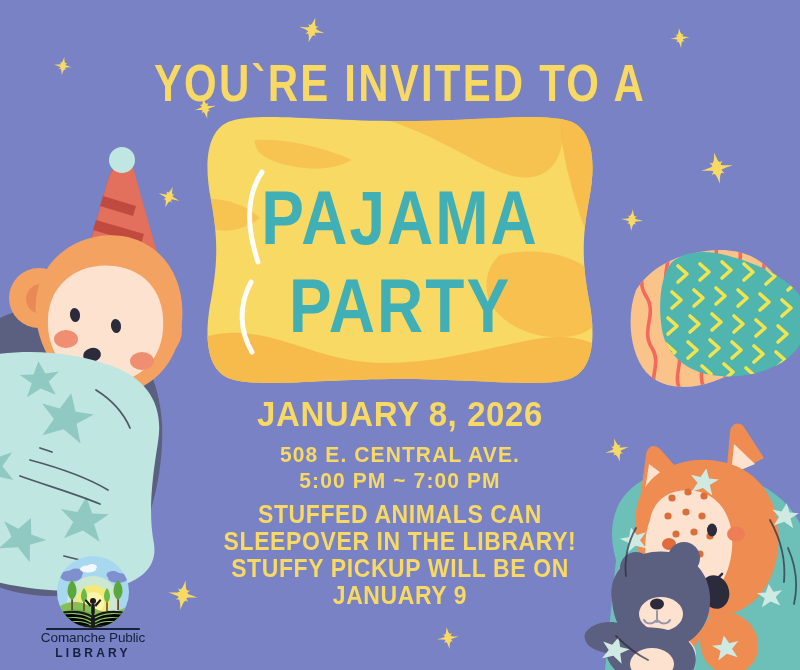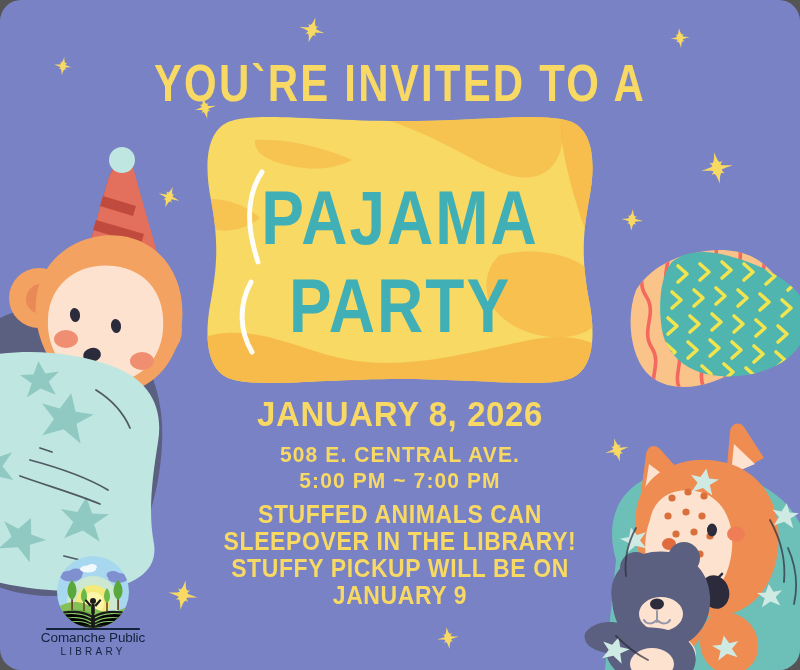--- a/index.html
+++ b/index.html
@@ -7,21 +7,20 @@
     padding: 0;
     background: #555;
   }
   #poster {
     position: relative;
     width: 800px;
     height: 670px;
     overflow: hidden;
     background: #7882c4;
     font-family: "Liberation Sans", sans-serif;
-    border-radius: 21px;
   }
   .layer { position: absolute; top: 0; left: 0; width: 800px; height: 670px; }
   .layer svg { display: block; }
 
   
   .txt { position: absolute; text-align: center; line-height: 1; white-space: pre; }
 
   #invited-title {
     left: 0; right: 0; top: 58px;
     font-size: 42px;
@@ -111,22 +110,22 @@
     font-size: 13.5px;
     font-weight: 400;
     color: #16213e;
     letter-spacing: -0.1px;
   }
   #logo-sub {
     position: absolute;
     left: 0; width: 130px;
     top: 90px;
     text-align: center;
-    font-size: 10px;
-    font-weight: 400;
+    font-size: 12px;
+    font-weight: 700;
     color: #16213e;
     letter-spacing: 3.2px;
   }
 </style>
 </head>
 <body>
 
 <div id="poster">
 
   <div class="layer">

